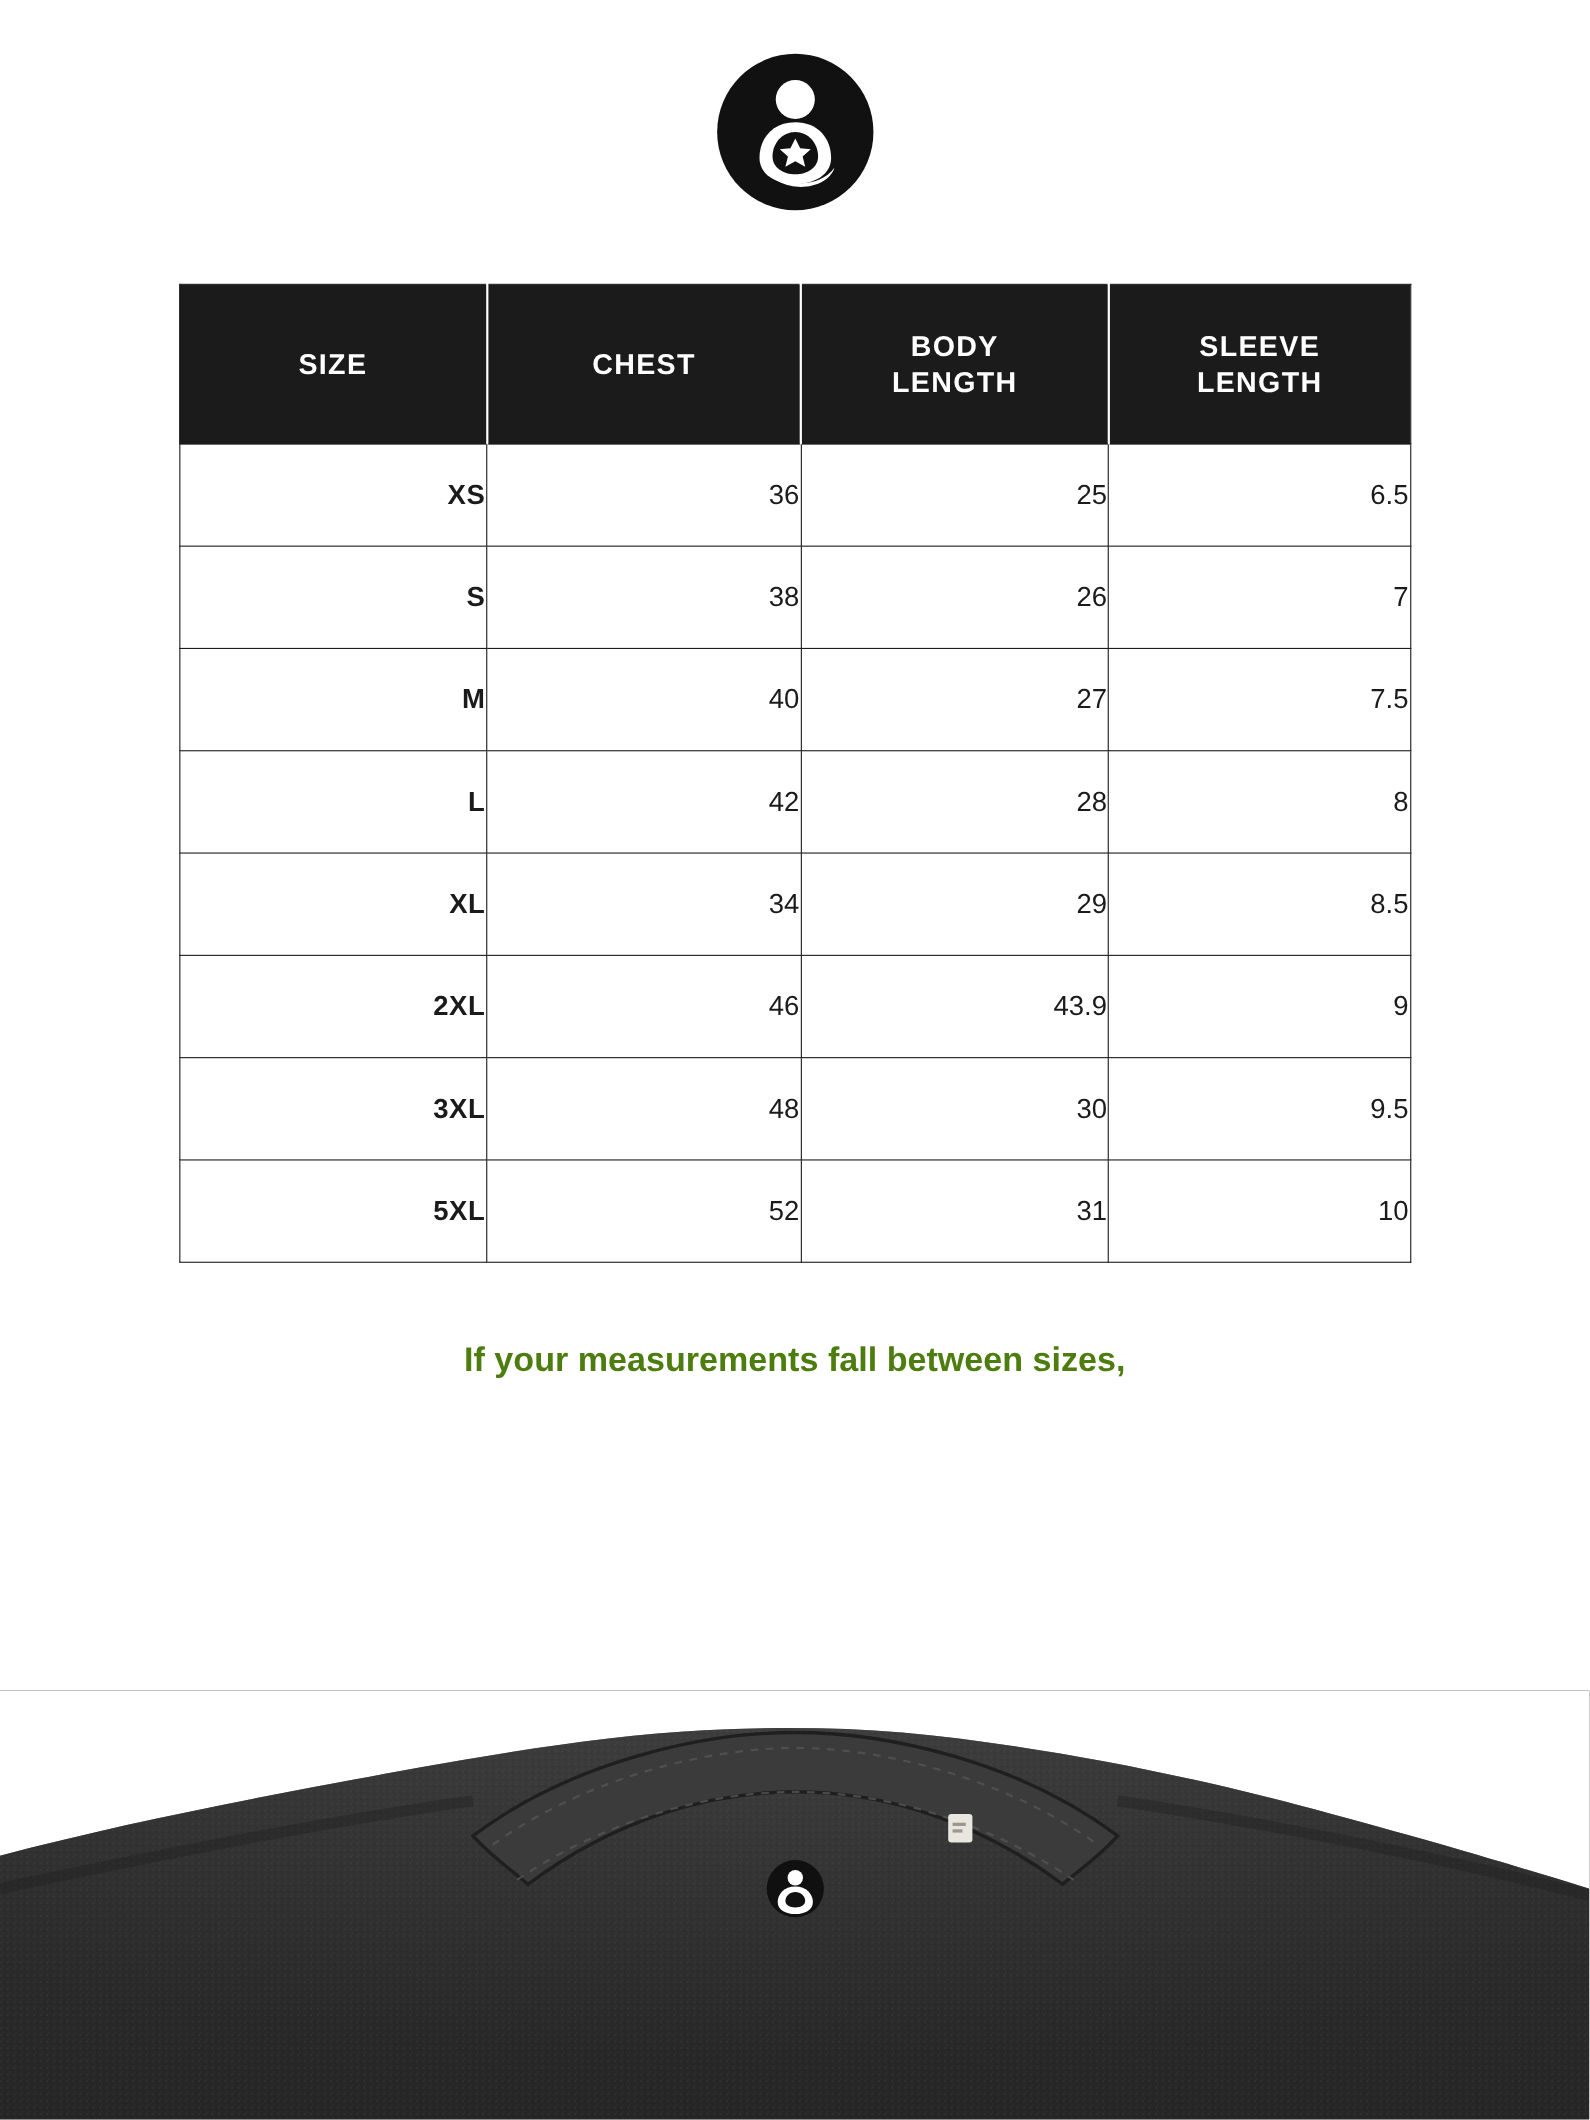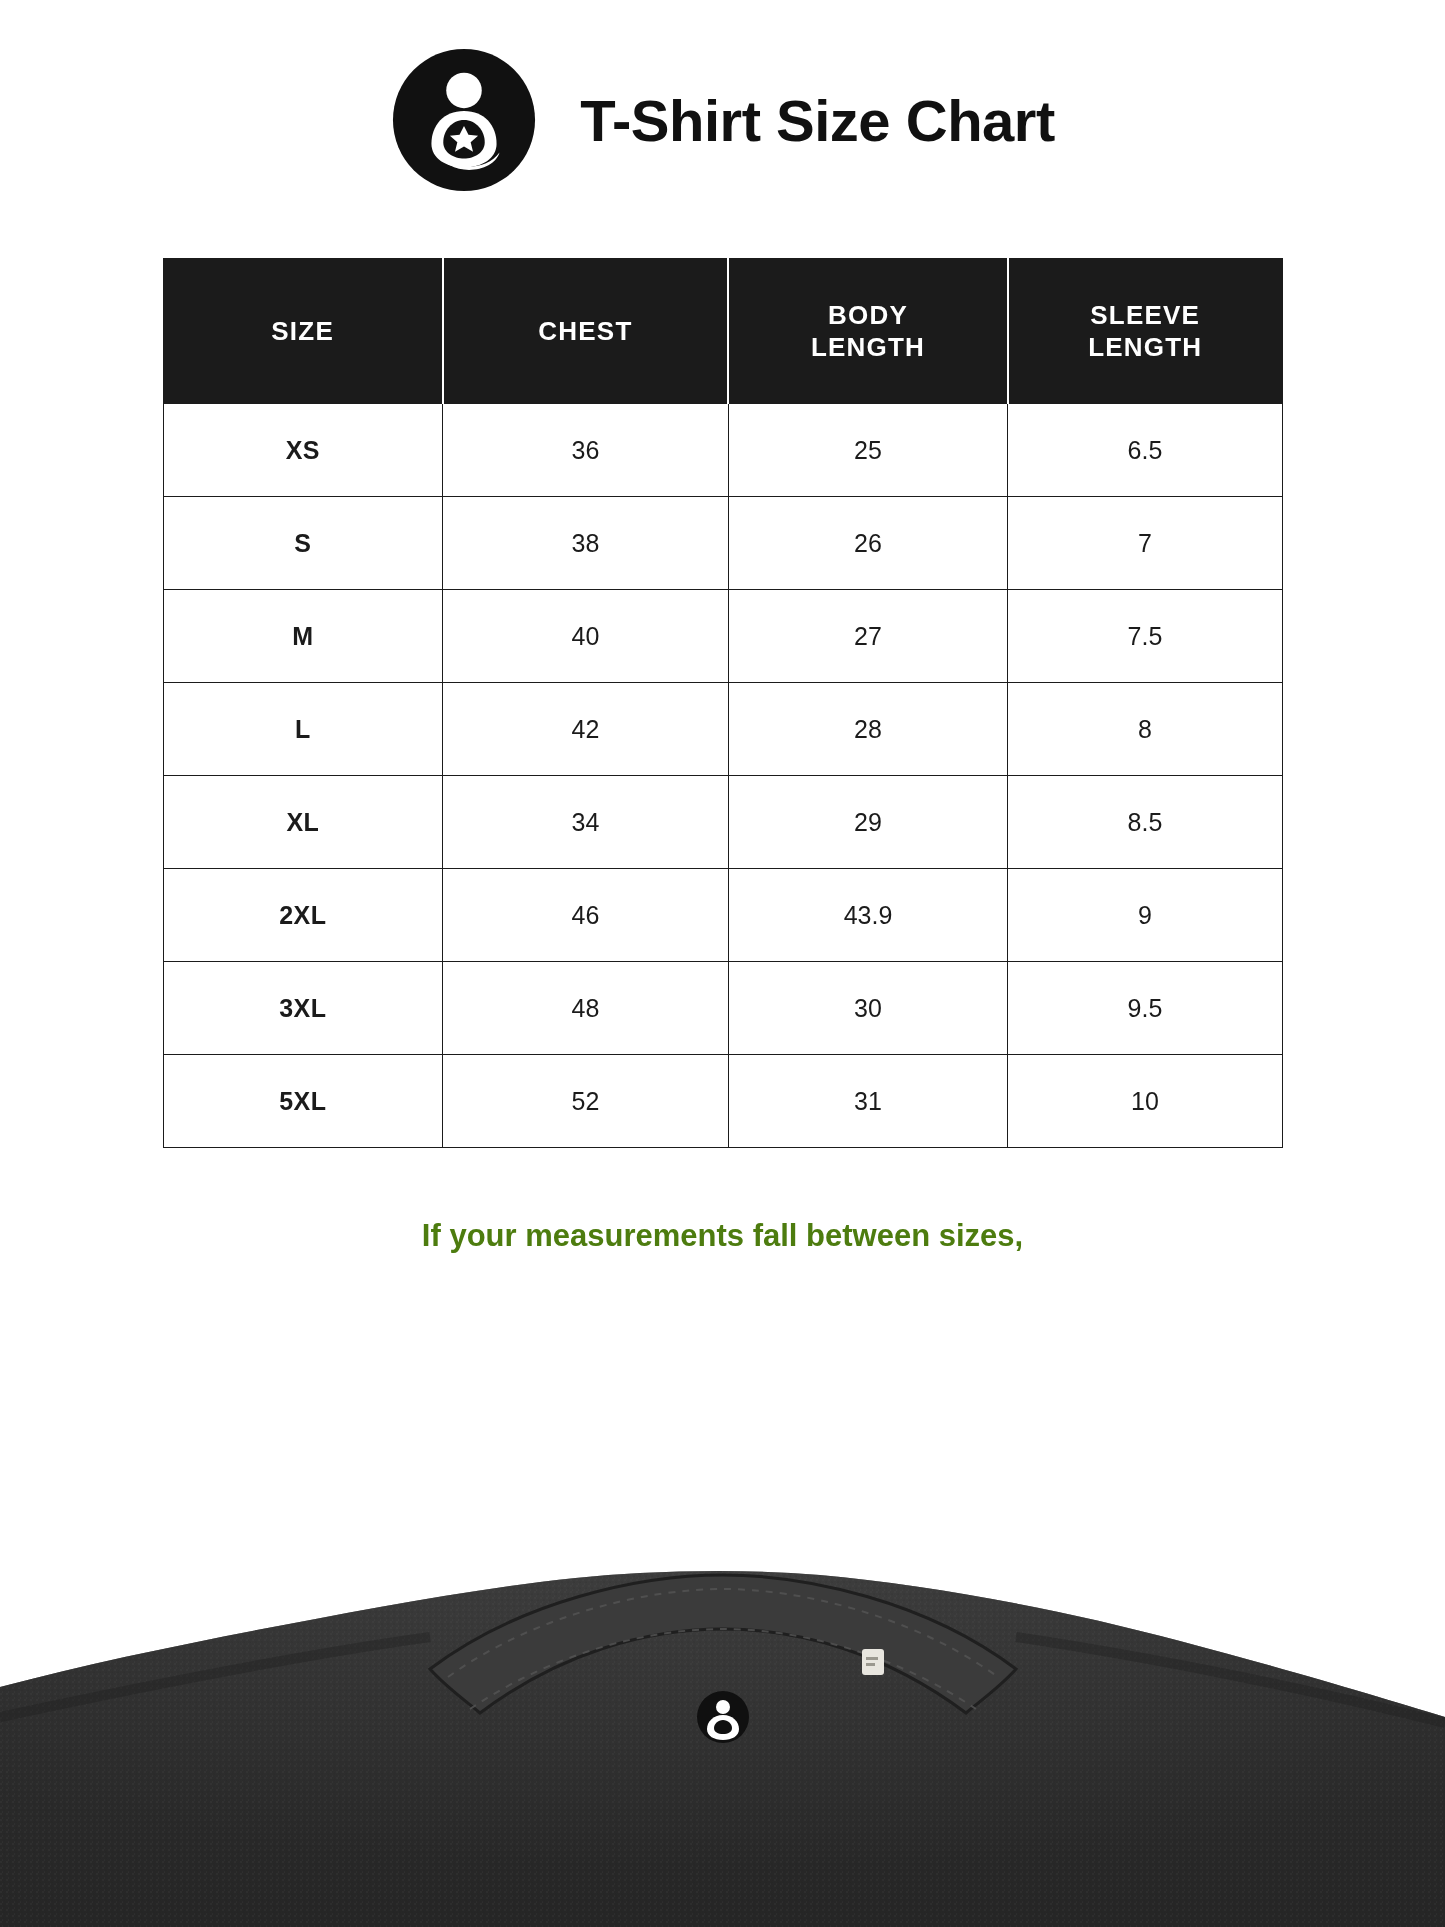--- a/index.html
+++ b/index.html
@@ -69,21 +69,21 @@
     border: 1px solid #1b1b1b;
     line-height: 1.25;
     padding: 0 6px;
   }
   table.size-chart thead th + th {
     border-left: 2px solid #ffffff;
   }
   table.size-chart tbody td {
     border: 1.5px solid #1b1b1b;
     height: 90px;
-    text-align: center;
+    text-align: right;
     vertical-align: middle;
     font-size: 25px;
     color: #1b1b1b;
     font-weight: 400;
   }
   table.size-chart tbody td.size-cell {
     font-weight: 700;
     letter-spacing: 0.5px;
   }
   col.c-size { width: 25%; }
@@ -123,21 +123,20 @@
     <span class="logo-mark">
       <svg viewBox="0 0 100 100" width="148" height="148" aria-hidden="true">
         <circle cx="50" cy="50" r="48" fill="#111111"></circle>
         <circle cx="50" cy="30" r="12" fill="#ffffff"></circle>
         <path d="M50 44 C36 44 28 54 28 66 C28 76 38 82 50 82 C62 82 72 76 72 66 C72 54 64 44 50 44 Z" fill="#ffffff"></path>
         <path d="M50 50 C42 50 36 57 36 65 C36 72 43 76 50 76 C57 76 64 72 64 65 C64 57 58 50 50 50 Z" fill="#111111"></path>
         <path d="M50 54 l3 6 6.5 .6 -5 4.4 1.6 6.4 -6.1 -3.5 -6.1 3.5 1.6 -6.4 -5 -4.4 6.5 -.6 z" fill="#ffffff"></path>
         <path d="M30 70 C38 84 64 86 74 72 C70 86 40 90 30 70 Z" fill="#ffffff"></path>
       </svg>
     </span>
-    <div class="title">T-Shirt Size Chart</div>
   </div>
 
   <div class="table-wrap">
     <table class="size-chart">
       <colgroup>
         <col class="c-size">
           <col class="c-chest">
           <col class="c-body">
           <col class="c-sleeve">
       </colgroup>

